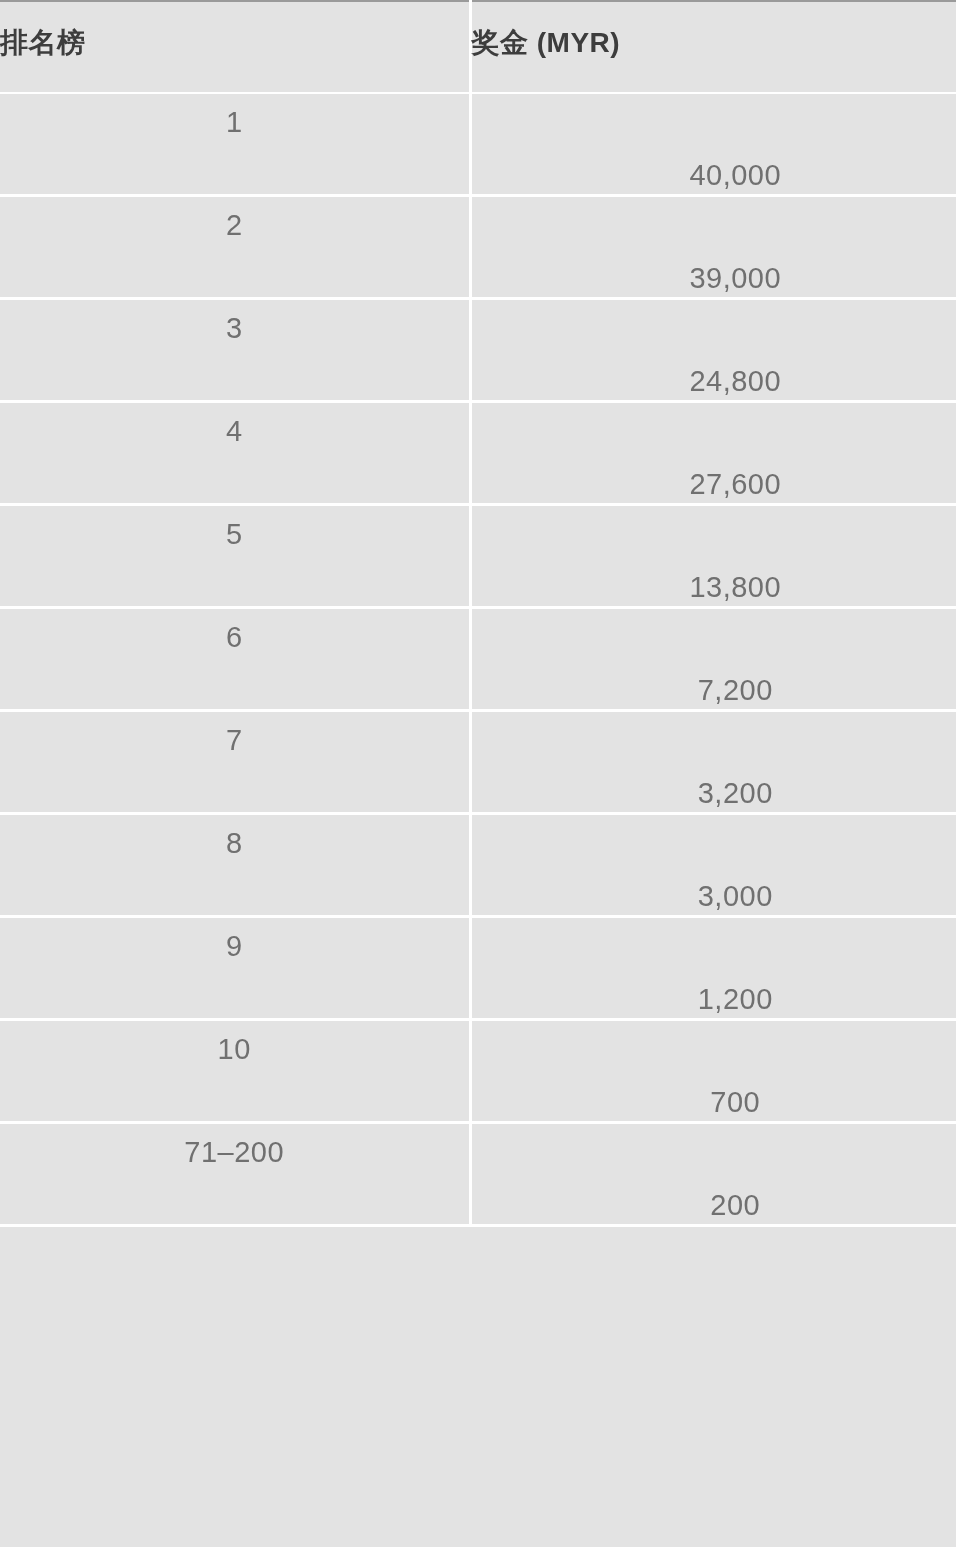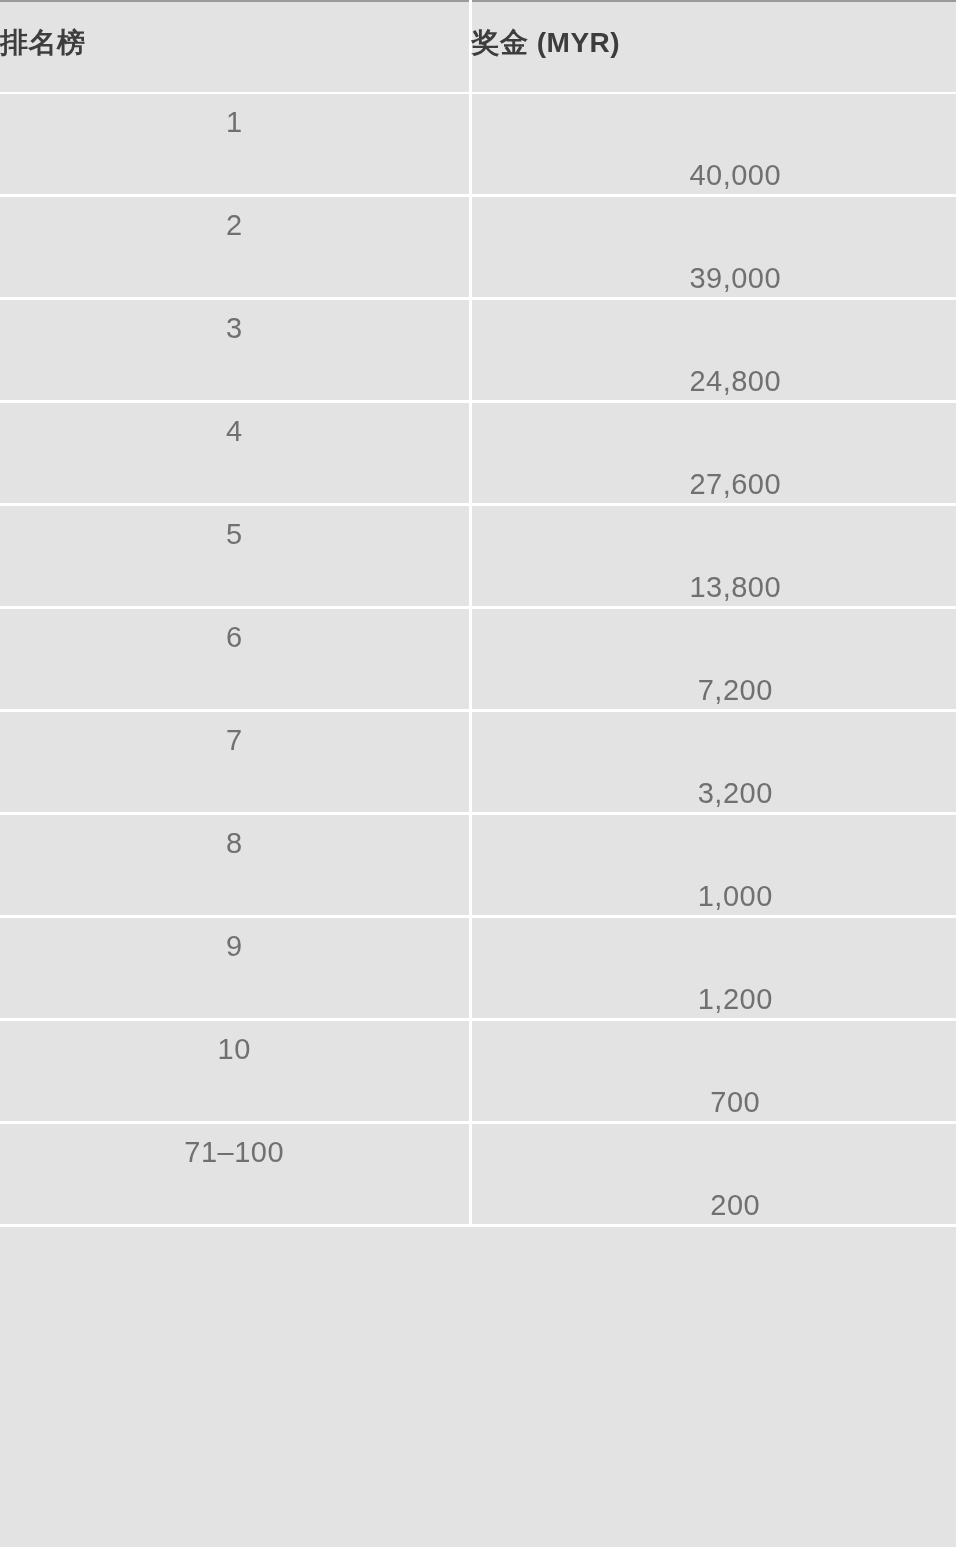--- a/index.html
+++ b/index.html
@@ -141,41 +141,41 @@
         </td>
       <td class="prize-cell">
           <span class="prize-text">3,200</span>
         </td>
     </tr>
     <tr>
       <td class="rank-cell">
           <span class="rank-text">8</span>
         </td>
       <td class="prize-cell">
-          <span class="prize-text">1,000</span>
+          <span class="prize-text">3,000</span>
         </td>
     </tr>
     <tr>
       <td class="rank-cell">
           <span class="rank-text">9</span>
         </td>
       <td class="prize-cell">
           <span class="prize-text">1,200</span>
         </td>
     </tr>
     <tr>
       <td class="rank-cell">
           <span class="rank-text">10</span>
         </td>
       <td class="prize-cell">
           <span class="prize-text">700</span>
         </td>
     </tr>
     <tr>
       <td class="rank-cell">
-          <span class="rank-text">71–100</span>
+          <span class="rank-text">71–200</span>
         </td>
       <td class="prize-cell">
           <span class="prize-text">200</span>
         </td>
     </tr>
   </tbody>
 </table>
 
 </body></html>

